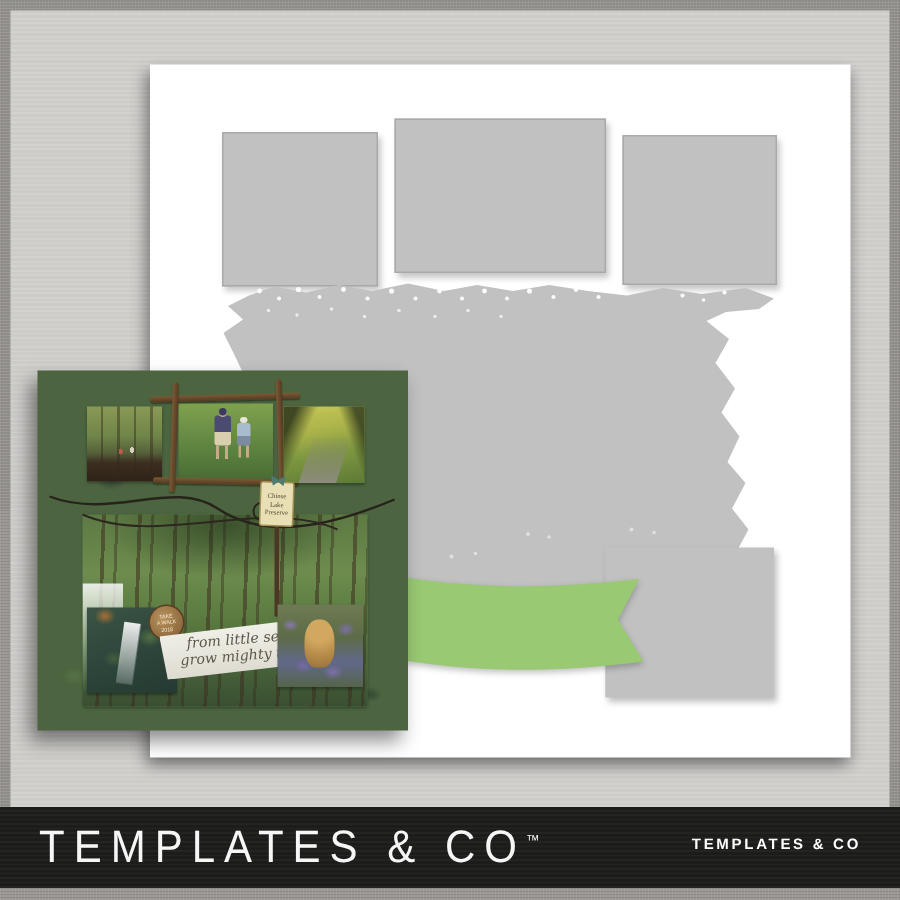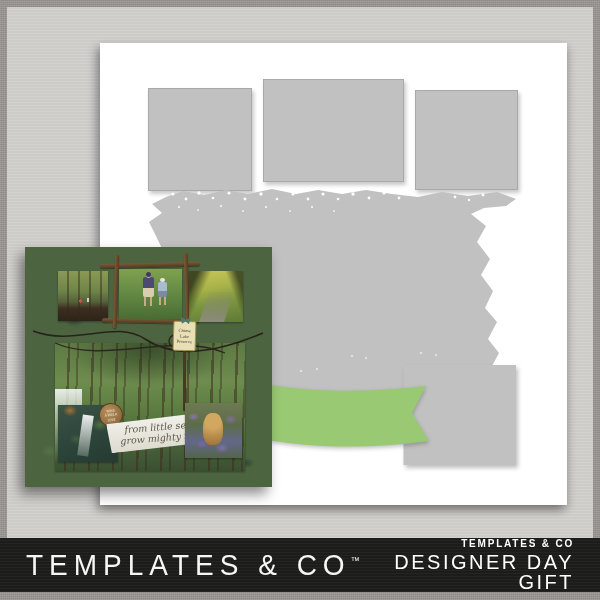--- a/index.html
+++ b/index.html
@@ -220,16 +220,15 @@
     </div>
     <div class="photo p-br"></div>
   </div>
 
   <div class="footer">
     <div class="brand-left">
       <span>TEMPLATES &amp; CO</span><sup>™</sup>
     </div>
     <div class="brand-right">
       <div class="line1">TEMPLATES &amp; CO</div>
-      <div class="line2">DESIGNER DAY GIFT</div>
     </div>
   </div>
 </div>
 
 </body></html>

